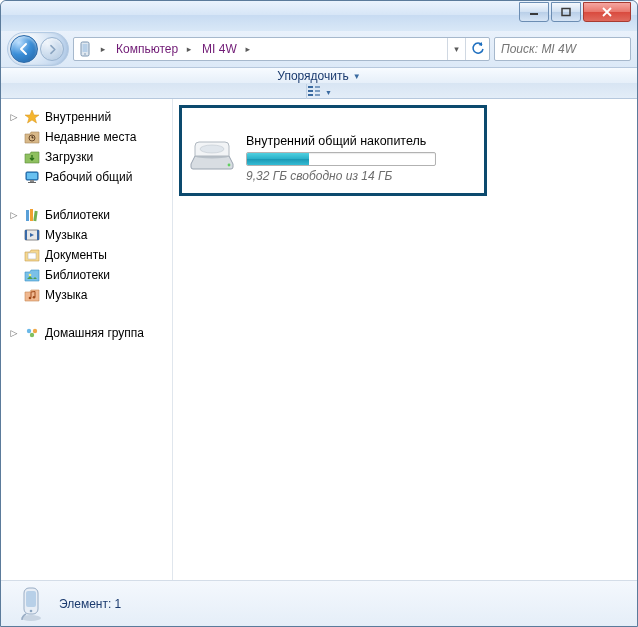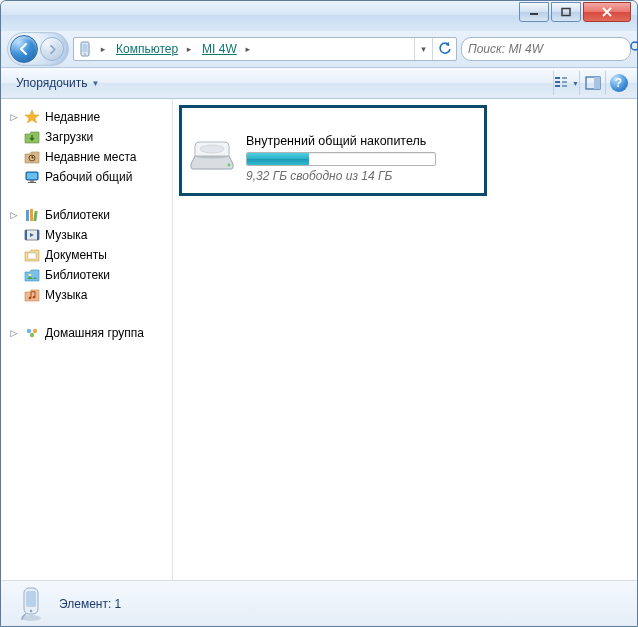--- a/index.html
+++ b/index.html
@@ -65,42 +65,42 @@
     border-color: #9ab4d0; color: #8aa4c0; margin-left: 2px;
   }
 
   .addressbar {
     flex: 1; height: 24px;
     background: #fff; border: 1px solid #a6b8cc;
     display: flex; align-items: center; font-size: 12px;
     border-radius: 2px;
   }
   .addr-icon { width: 22px; display: flex; align-items: center; justify-content: center; }
-  .addr-seg { padding: 0 4px 0 6px; height: 100%; display: flex; align-items: center; color: #0f766e; text-decoration: underline; }
+  .addr-seg { padding: 0 4px 0 6px; height: 100%; display: flex; align-items: center; color: #701a75; }
   .addr-arrow { width: 14px; height: 100%; display: flex; align-items: center; justify-content: center; color: #5a5a5a; font-size: 9px; }
   .addr-spacer { flex: 1; }
   .addr-drop { width: 18px; border-left: 1px solid #d0d8e2; height: 100%; display: flex; align-items: center; justify-content: center; font-size: 9px; color: #5a5a5a;}
   .addr-refresh { width: 24px; border-left: 1px solid #d0d8e2; height: 100%; display: flex; align-items: center; justify-content: center; color: #1e5fa0;}
 
   .searchbar {
-    width: 170px; height: 24px;
+    width: 137px; height: 24px;
     background: #fff; border: 1px solid #a6b8cc;
     display: flex; align-items: center; padding: 0 6px;
-    border-radius: 10px; gap: 4px;
+    border-radius: 2px; gap: 4px;
   }
   .searchbar input { border: none; outline: none; flex: 1; font-size: 12px; font-style: italic; color: #999; background: transparent; }
   .search-icon { color: #1e6fbf; }
 
   
   .toolbar {
     height: 32px;
     background: linear-gradient(to bottom, #f7fbff 0%, #e6eff9 50%, #d8e5f3 51%, #e3edf8 100%);
     border-top: 1px solid #b6c8dd;
     border-bottom: 1px solid #b6c8dd;
-    display: flex; align-items: center; padding: 0 6px;
+    display: flex; align-items: center; padding: 0 6px; flex-direction: column;
   }
   .tb-btn {
     height: 24px; padding: 0 8px;
     display: flex; align-items: center; gap: 4px;
     font-size: 12px; color: #1a3a6e;
     border: 1px solid transparent; border-radius: 3px;
   }
   .tb-spacer { flex: 1; }
   .tb-icon { width: 26px; height: 24px; display: flex; align-items: center; justify-content: center; border-left: 1px solid #c0d0e2; color: #3a6aa0;}
   .tb-icon svg { width: 16px; height: 16px; }
@@ -269,40 +269,40 @@
     <div class="sidebar">
 
       <div class="tree-group">
         <div class="tree-item header">
           <span class="exp">▷</span>
           <span class="ico star">
             <svg width="16" height="16" viewBox="0 0 16 16">
                 <path d="M8 1 L10 6 L15 6 L11 9 L12.5 14 L8 11 L3.5 14 L5 9 L1 6 L6 6 Z" fill="#f5b52e" stroke="#d4931a" stroke-width="0.5"></path>
               </svg>
           </span>
-          <span>Недавние</span>
-        </div>
-        <div class="tree-item tree-child">
-          <span class="ico">
-            <svg width="16" height="14" viewBox="0 0 16 14">
-                <path d="M1 4 L6 4 L7 2 L15 2 L15 13 L1 13 Z" fill="#8fc060" stroke="#5a8a3a" stroke-width="0.6"></path>
-                <path d="M8 5 L8 9 M6 8 L8 10 L10 8" stroke="#2a6e1a" stroke-width="1.3" fill="none"></path>
-              </svg>
-          </span>
-          <span>Загрузки</span>
+          <span>Внутренний</span>
         </div>
         <div class="tree-item tree-child">
           <span class="ico">
             <svg width="16" height="14" viewBox="0 0 16 14">
                 <path d="M1 4 L6 4 L7 2 L15 2 L15 13 L1 13 Z" fill="#d8b888" stroke="#a8885a" stroke-width="0.6"></path>
                 <circle cx="8" cy="8" r="3" fill="none" stroke="#6a4a2a" stroke-width="1"></circle>
                 <path d="M8 6 L8 8 L9.5 8" stroke="#6a4a2a" stroke-width="1"></path>
               </svg>
           </span>
           <span>Недавние места</span>
+        </div>
+        <div class="tree-item tree-child">
+          <span class="ico">
+            <svg width="16" height="14" viewBox="0 0 16 14">
+                <path d="M1 4 L6 4 L7 2 L15 2 L15 13 L1 13 Z" fill="#8fc060" stroke="#5a8a3a" stroke-width="0.6"></path>
+                <path d="M8 5 L8 9 M6 8 L8 10 L10 8" stroke="#2a6e1a" stroke-width="1.3" fill="none"></path>
+              </svg>
+          </span>
+          <span>Загрузки</span>
         </div>
         <div class="tree-item tree-child">
           <span class="ico">
             <svg width="16" height="14" viewBox="0 0 16 14">
                 <rect x="2" y="2" width="12" height="8" rx="1" fill="#3a9ad8" stroke="#1a5a98"></rect>
                 <rect x="3" y="3" width="10" height="6" fill="#68c0f0"></rect>
                 <rect x="6" y="10" width="4" height="2" fill="#888"></rect>
                 <rect x="4" y="12" width="8" height="1" fill="#666"></rect>
               </svg>
           </span>

